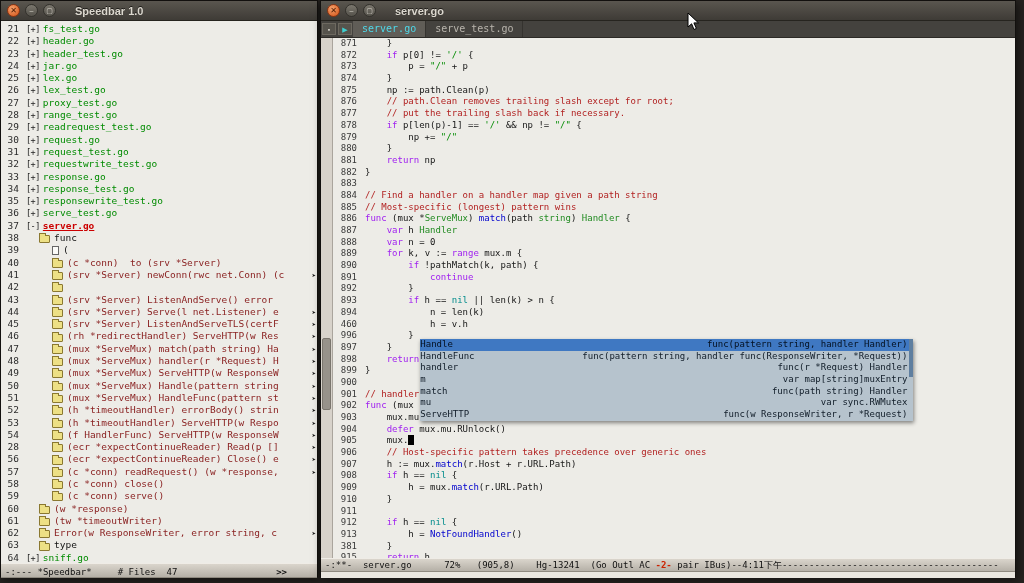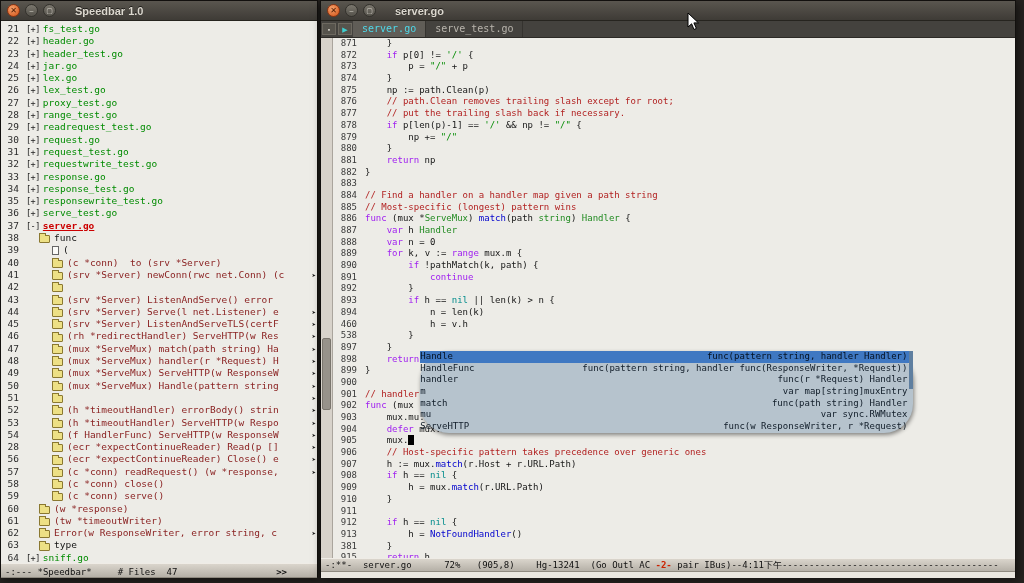--- a/index.html
+++ b/index.html
@@ -95,21 +95,21 @@
         <div class="sb-row"><span class="sb-num">41</span><span class="sb-ind" style="width: 26px;"></span><span class="ico-folder"></span><span class="sb-label tag">(srv *Server) newConn(rwc net.Conn) (c</span><span class="sb-trunc">➤</span></div>
         <div class="sb-row"><span class="sb-num">42</span><span class="sb-ind" style="width: 26px;"></span><span class="ico-folder"></span></div>
         <div class="sb-row"><span class="sb-num">43</span><span class="sb-ind" style="width: 26px;"></span><span class="ico-folder"></span><span class="sb-label tag">(srv *Server) ListenAndServe() error</span></div>
         <div class="sb-row"><span class="sb-num">44</span><span class="sb-ind" style="width: 26px;"></span><span class="ico-folder"></span><span class="sb-label tag">(srv *Server) Serve(l net.Listener) e</span><span class="sb-trunc">➤</span></div>
         <div class="sb-row"><span class="sb-num">45</span><span class="sb-ind" style="width: 26px;"></span><span class="ico-folder"></span><span class="sb-label tag">(srv *Server) ListenAndServeTLS(certF</span><span class="sb-trunc">➤</span></div>
         <div class="sb-row"><span class="sb-num">46</span><span class="sb-ind" style="width: 26px;"></span><span class="ico-folder"></span><span class="sb-label tag">(rh *redirectHandler) ServeHTTP(w Res</span><span class="sb-trunc">➤</span></div>
         <div class="sb-row"><span class="sb-num">47</span><span class="sb-ind" style="width: 26px;"></span><span class="ico-folder"></span><span class="sb-label tag">(mux *ServeMux) match(path string) Ha</span><span class="sb-trunc">➤</span></div>
         <div class="sb-row"><span class="sb-num">48</span><span class="sb-ind" style="width: 26px;"></span><span class="ico-folder"></span><span class="sb-label tag">(mux *ServeMux) handler(r *Request) H</span><span class="sb-trunc">➤</span></div>
         <div class="sb-row"><span class="sb-num">49</span><span class="sb-ind" style="width: 26px;"></span><span class="ico-folder"></span><span class="sb-label tag">(mux *ServeMux) ServeHTTP(w ResponseW</span><span class="sb-trunc">➤</span></div>
         <div class="sb-row"><span class="sb-num">50</span><span class="sb-ind" style="width: 26px;"></span><span class="ico-folder"></span><span class="sb-label tag">(mux *ServeMux) Handle(pattern string</span><span class="sb-trunc">➤</span></div>
-        <div class="sb-row"><span class="sb-num">51</span><span class="sb-ind" style="width: 26px;"></span><span class="ico-folder"></span><span class="sb-trunc">➤</span></div>
+        <div class="sb-row"><span class="sb-num">51</span><span class="sb-ind" style="width: 26px;"></span><span class="ico-folder"></span><span class="sb-label tag">(mux *ServeMux) HandleFunc(pattern st</span><span class="sb-trunc">➤</span></div>
         <div class="sb-row"><span class="sb-num">52</span><span class="sb-ind" style="width: 26px;"></span><span class="ico-folder"></span><span class="sb-label tag">(h *timeoutHandler) errorBody() strin</span><span class="sb-trunc">➤</span></div>
         <div class="sb-row"><span class="sb-num">53</span><span class="sb-ind" style="width: 26px;"></span><span class="ico-folder"></span><span class="sb-label tag">(h *timeoutHandler) ServeHTTP(w Respo</span><span class="sb-trunc">➤</span></div>
         <div class="sb-row"><span class="sb-num">54</span><span class="sb-ind" style="width: 26px;"></span><span class="ico-folder"></span><span class="sb-label tag">(f HandlerFunc) ServeHTTP(w ResponseW</span><span class="sb-trunc">➤</span></div>
         <div class="sb-row"><span class="sb-num">28</span><span class="sb-ind" style="width: 26px;"></span><span class="ico-folder"></span><span class="sb-label tag">(ecr *expectContinueReader) Read(p []</span><span class="sb-trunc">➤</span></div>
         <div class="sb-row"><span class="sb-num">56</span><span class="sb-ind" style="width: 26px;"></span><span class="ico-folder"></span><span class="sb-label tag">(ecr *expectContinueReader) Close() e</span><span class="sb-trunc">➤</span></div>
         <div class="sb-row"><span class="sb-num">57</span><span class="sb-ind" style="width: 26px;"></span><span class="ico-folder"></span><span class="sb-label tag">(c *conn) readRequest() (w *response,</span><span class="sb-trunc">➤</span></div>
         <div class="sb-row"><span class="sb-num">58</span><span class="sb-ind" style="width: 26px;"></span><span class="ico-folder"></span><span class="sb-label tag">(c *conn) close()</span></div>
         <div class="sb-row"><span class="sb-num">59</span><span class="sb-ind" style="width: 26px;"></span><span class="ico-folder"></span><span class="sb-label tag">(c *conn) serve()</span></div>
         <div class="sb-row"><span class="sb-num">60</span><span class="sb-ind" style="width: 13px;"></span><span class="ico-folder"></span><span class="sb-label tag">(w *response)</span></div>
         <div class="sb-row"><span class="sb-num">61</span><span class="sb-ind" style="width: 13px;"></span><span class="ico-folder"></span><span class="sb-label tag">(tw *timeoutWriter)</span></div>
@@ -161,42 +161,42 @@
             <div class="code-line"><span class="ln">886</span><span class="code-text"><span class="seg-k">func</span><span class="seg-p"> (mux *</span><span class="seg-t">ServeMux</span><span class="seg-p">) </span><span class="seg-f">match</span><span class="seg-p">(path </span><span class="seg-t">string</span><span class="seg-p">) </span><span class="seg-t">Handler</span><span class="seg-p"> {</span></span></div>
             <div class="code-line"><span class="ln">887</span><span class="code-text"><span class="seg-p">    </span><span class="seg-k">var</span><span class="seg-p"> h </span><span class="seg-t">Handler</span></span></div>
             <div class="code-line"><span class="ln">888</span><span class="code-text"><span class="seg-p">    </span><span class="seg-k">var</span><span class="seg-p"> n = 0</span></span></div>
             <div class="code-line"><span class="ln">889</span><span class="code-text"><span class="seg-p">    </span><span class="seg-k">for</span><span class="seg-p"> k, v := </span><span class="seg-k">range</span><span class="seg-p"> mux.m {</span></span></div>
             <div class="code-line"><span class="ln">890</span><span class="code-text"><span class="seg-p">        </span><span class="seg-k">if</span><span class="seg-p"> !pathMatch(k, path) {</span></span></div>
             <div class="code-line"><span class="ln">891</span><span class="code-text"><span class="seg-p">            </span><span class="seg-k">continue</span></span></div>
             <div class="code-line"><span class="ln">892</span><span class="code-text"><span class="seg-p">        }</span></span></div>
             <div class="code-line"><span class="ln">893</span><span class="code-text"><span class="seg-p">        </span><span class="seg-k">if</span><span class="seg-p"> h == </span><span class="seg-n">nil</span><span class="seg-p"> || len(k) &gt; n {</span></span></div>
             <div class="code-line"><span class="ln">894</span><span class="code-text"><span class="seg-p">            n = len(k)</span></span></div>
             <div class="code-line"><span class="ln">460</span><span class="code-text"><span class="seg-p">            h = v.h</span></span></div>
-            <div class="code-line"><span class="ln">538</span><span class="code-text"><span class="seg-p">        }</span></span></div>
+            <div class="code-line"><span class="ln">996</span><span class="code-text"><span class="seg-p">        }</span></span></div>
             <div class="code-line"><span class="ln">897</span><span class="code-text"><span class="seg-p">    }</span></span></div>
             <div class="code-line"><span class="ln">898</span><span class="code-text"><span class="seg-p">    </span><span class="seg-k">return</span><span class="seg-p"> h</span></span></div>
             <div class="code-line"><span class="ln">899</span><span class="code-text"><span class="seg-p">}</span></span></div>
             <div class="code-line"><span class="ln">900</span><span class="code-text"></span></div>
             <div class="code-line"><span class="ln">901</span><span class="code-text"><span class="seg-c">// handler returns the handler to use for the request r.</span></span></div>
             <div class="code-line"><span class="ln">902</span><span class="code-text"><span class="seg-k">func</span><span class="seg-p"> (mux *</span><span class="seg-t">ServeMux</span><span class="seg-p">) </span><span class="seg-f">handler</span><span class="seg-p">(r *</span><span class="seg-t">Request</span><span class="seg-p">) </span><span class="seg-t">Handler</span><span class="seg-p"> {</span></span></div>
             <div class="code-line"><span class="ln">903</span><span class="code-text"><span class="seg-p">    mux.mu.RLock()</span></span></div>
             <div class="code-line"><span class="ln">904</span><span class="code-text"><span class="seg-p">    </span><span class="seg-k">defer</span><span class="seg-p"> mux.mu.RUnlock()</span></span></div>
             <div class="code-line"><span class="ln">905</span><span class="code-text"><span class="seg-p">    mux.</span><span class="seg-cur"> </span></span></div>
             <div class="code-line"><span class="ln">906</span><span class="code-text"><span class="seg-p">    </span><span class="seg-c">// Host-specific pattern takes precedence over generic ones</span></span></div>
             <div class="code-line"><span class="ln">907</span><span class="code-text"><span class="seg-p">    h := mux.</span><span class="seg-f">match</span><span class="seg-p">(r.Host + r.URL.Path)</span></span></div>
             <div class="code-line"><span class="ln">908</span><span class="code-text"><span class="seg-p">    </span><span class="seg-k">if</span><span class="seg-p"> h == </span><span class="seg-n">nil</span><span class="seg-p"> {</span></span></div>
             <div class="code-line"><span class="ln">909</span><span class="code-text"><span class="seg-p">        h = mux.</span><span class="seg-f">match</span><span class="seg-p">(r.URL.Path)</span></span></div>
             <div class="code-line"><span class="ln">910</span><span class="code-text"><span class="seg-p">    }</span></span></div>
             <div class="code-line"><span class="ln">911</span><span class="code-text"></span></div>
             <div class="code-line"><span class="ln">912</span><span class="code-text"><span class="seg-p">    </span><span class="seg-k">if</span><span class="seg-p"> h == </span><span class="seg-n">nil</span><span class="seg-p"> {</span></span></div>
             <div class="code-line"><span class="ln">913</span><span class="code-text"><span class="seg-p">        h = </span><span class="seg-f">NotFoundHandler</span><span class="seg-p">()</span></span></div>
             <div class="code-line"><span class="ln">381</span><span class="code-text"><span class="seg-p">    }</span></span></div>
             <div class="code-line"><span class="ln">915</span><span class="code-text"><span class="seg-p">    </span><span class="seg-k">return</span><span class="seg-p"> h</span></span></div>
           </div>
-        <div class="ac-popup" style="top: 313px; left: calc(8ch + 44px); border-radius: 29px;">
+        <div class="ac-popup" style="top: 301px; left: calc(8ch + 44px);">
             <div class="ac-row sel"><span class="ac-name">Handle</span><span class="ac-sig">func(pattern string, handler Handler)</span></div>
             <div class="ac-row"><span class="ac-name">HandleFunc</span><span class="ac-sig">func(pattern string, handler func(ResponseWriter, *Request))</span></div>
             <div class="ac-row"><span class="ac-name">handler</span><span class="ac-sig">func(r *Request) Handler</span></div>
             <div class="ac-row"><span class="ac-name">m</span><span class="ac-sig">var map[string]muxEntry</span></div>
             <div class="ac-row"><span class="ac-name">match</span><span class="ac-sig">func(path string) Handler</span></div>
             <div class="ac-row"><span class="ac-name">mu</span><span class="ac-sig">var sync.RWMutex</span></div>
             <div class="ac-row"><span class="ac-name">ServeHTTP</span><span class="ac-sig">func(w ResponseWriter, r *Request)</span></div>
             <div class="ac-scroll"></div>
           </div>
       </div>

